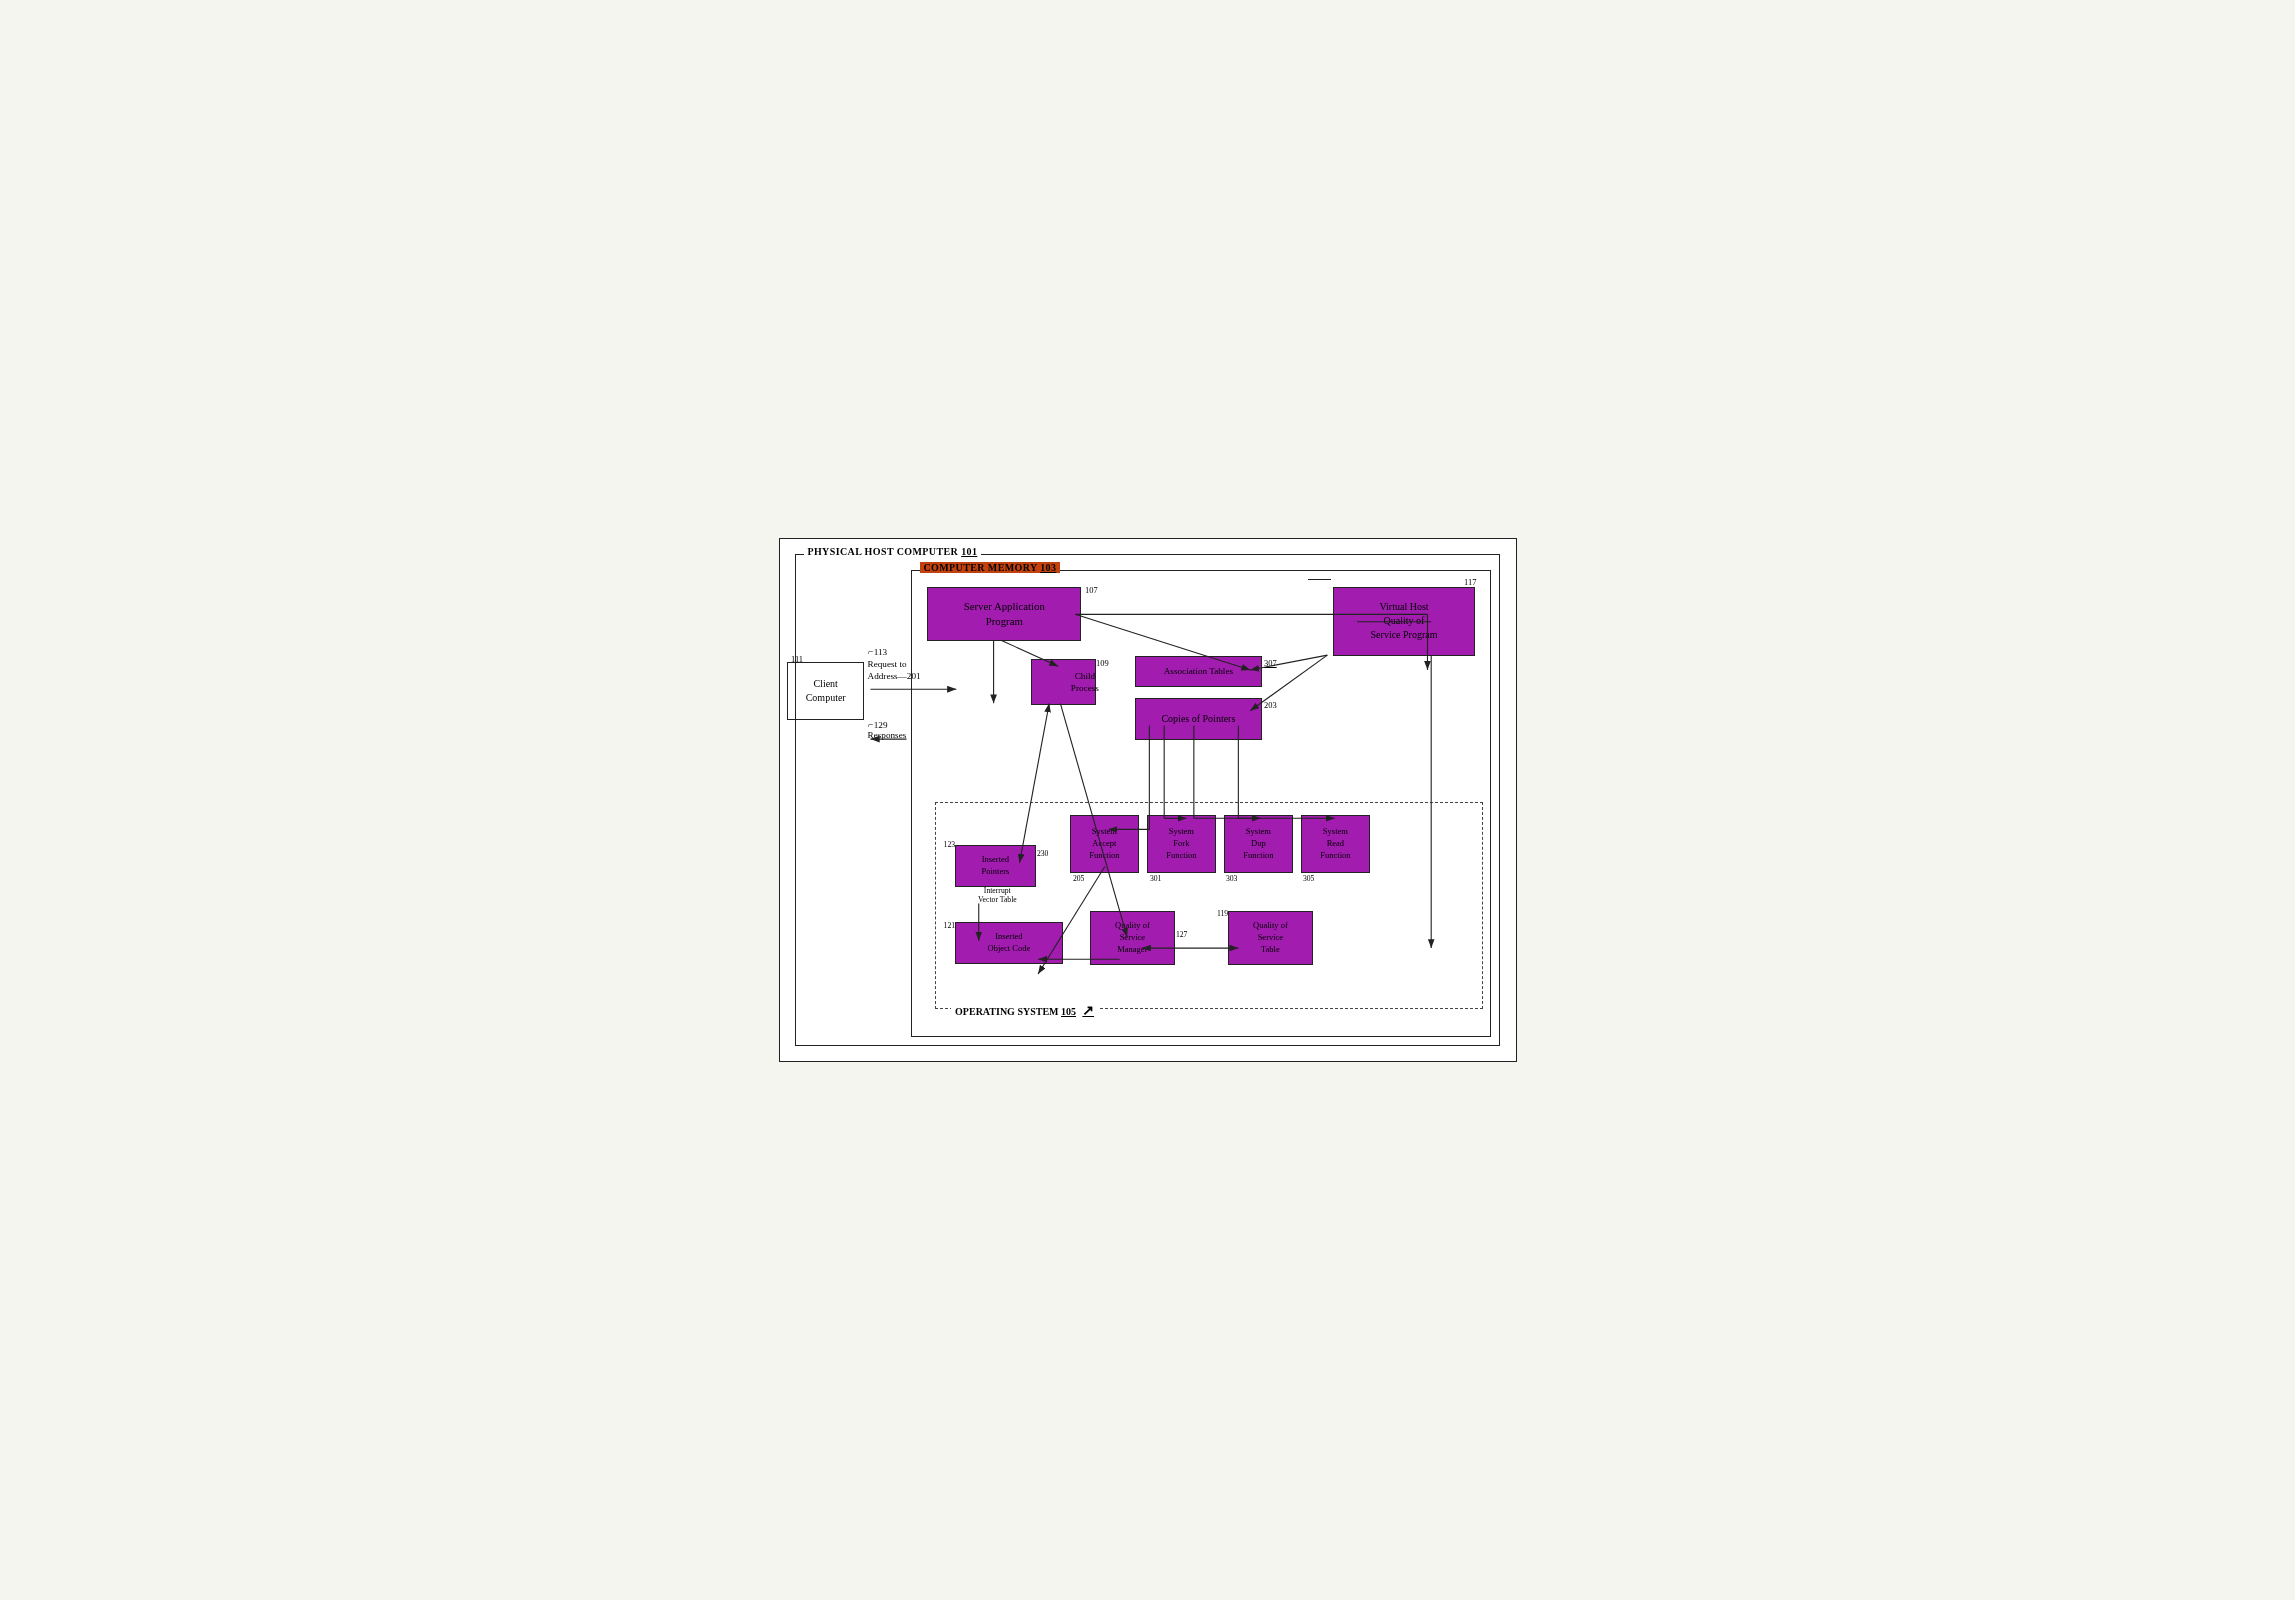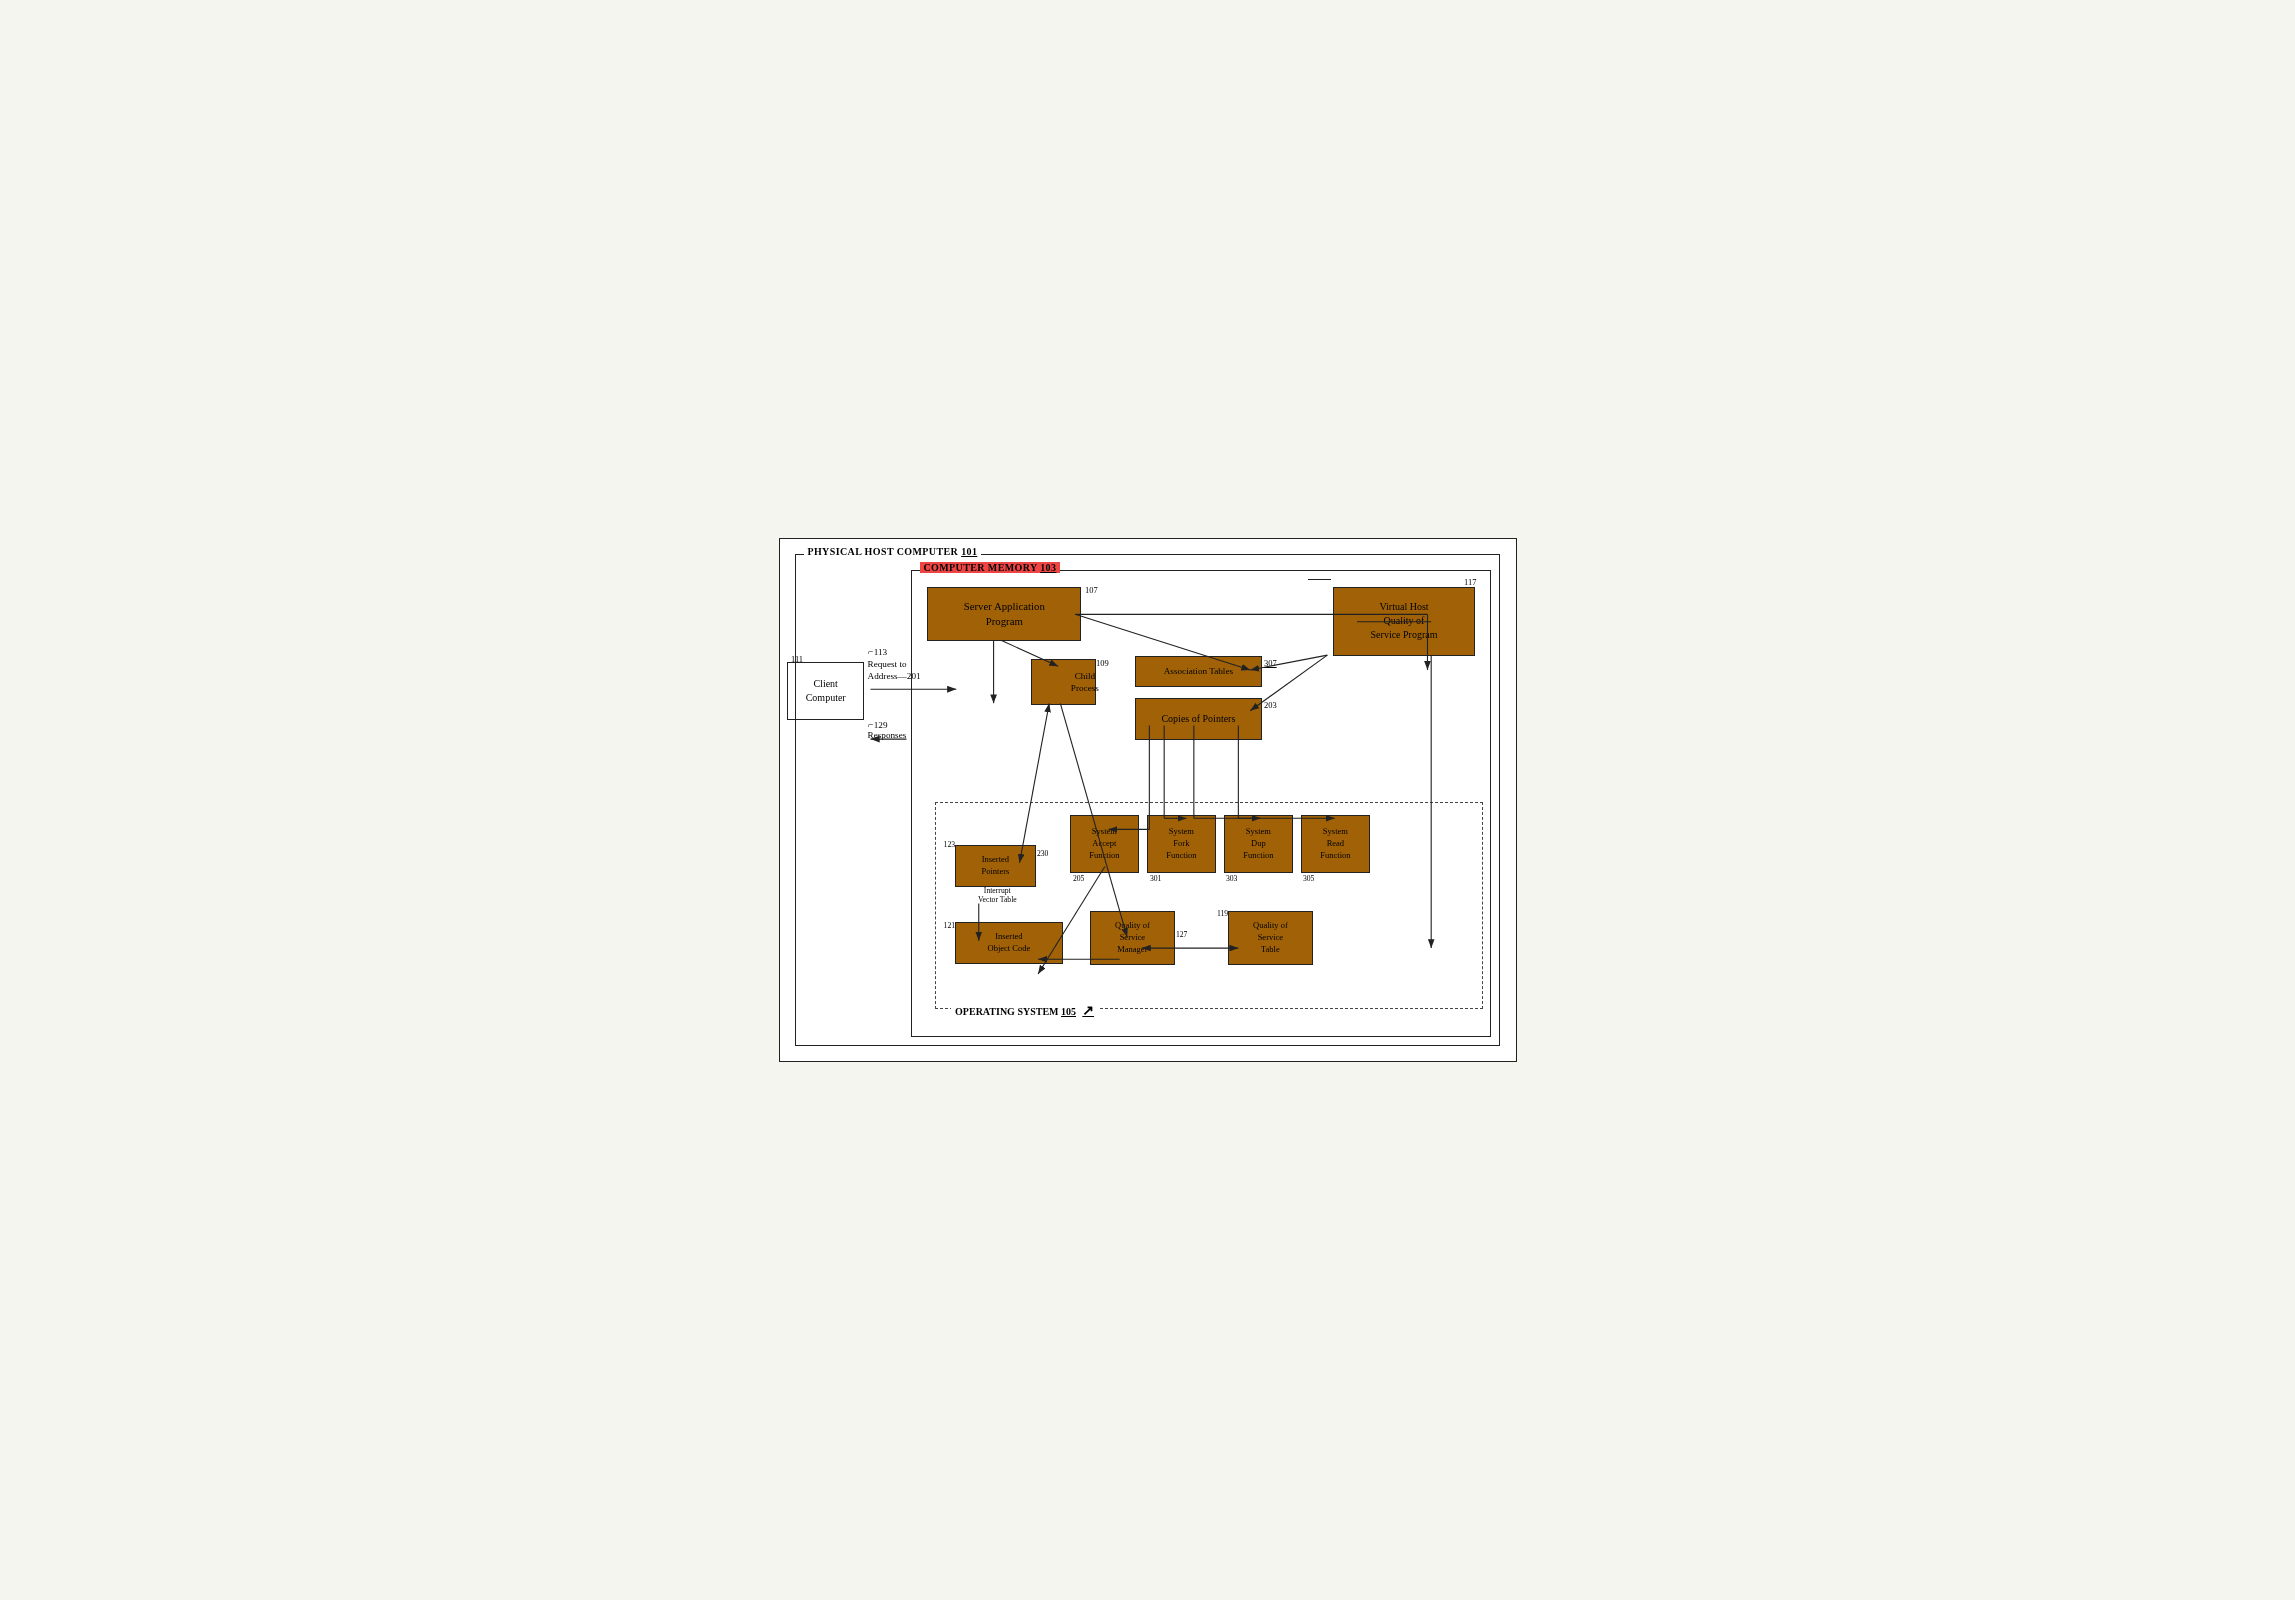--- a/index.html
+++ b/index.html
@@ -45,21 +45,21 @@
       position: absolute;
       top: 15.4px;
       left: 115px;
       right: 7.7px;
       bottom: 7.7px;
     }
     .inner-label {
       position: absolute;
       top: -9.2px;
       left: 7.7px;
-      background: #ef4444;
+      background: #c2410c;
       padding: 0 3.8px;
       font-size: 10px;
       font-weight: bold;
       letter-spacing: 0.4px;
     }
     .inner-label span {
       text-decoration: underline;
     }
     .os-box {
       position: absolute;
@@ -77,21 +77,21 @@
       padding: 0 3.8px;
       font-size: 10px;
       font-weight: bold;
     }
     .os-label span {
       text-decoration: underline;
     }
     .block {
       position: absolute;
       border: 1.5px solid #222;
-      background: #a16207;
+      background: #a21caf;
       display: flex;
       flex-direction: column;
       align-items: center;
       justify-content: center;
       text-align: center;
       font-size: 9.2px;
       line-height: 1.4;
     }
     
     .arrows-svg {

